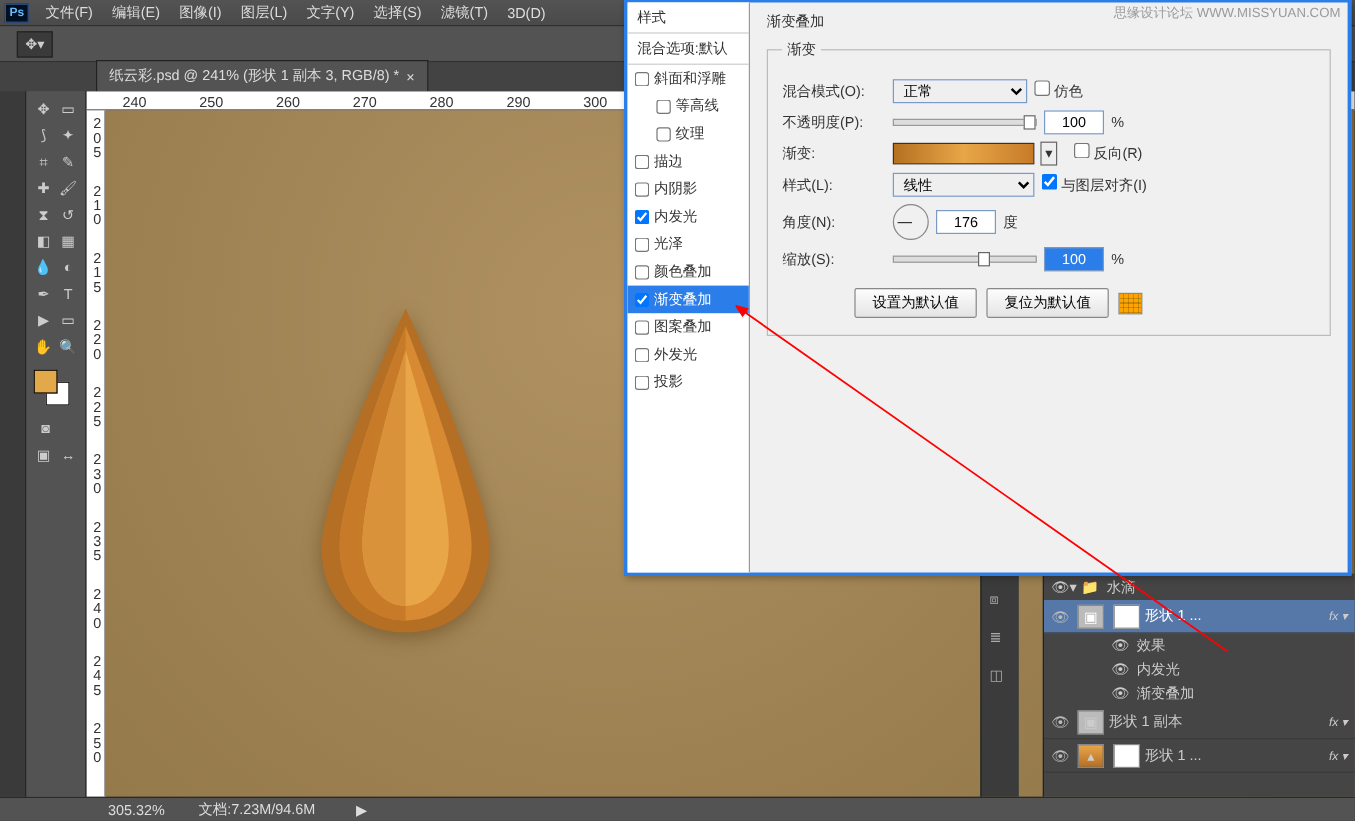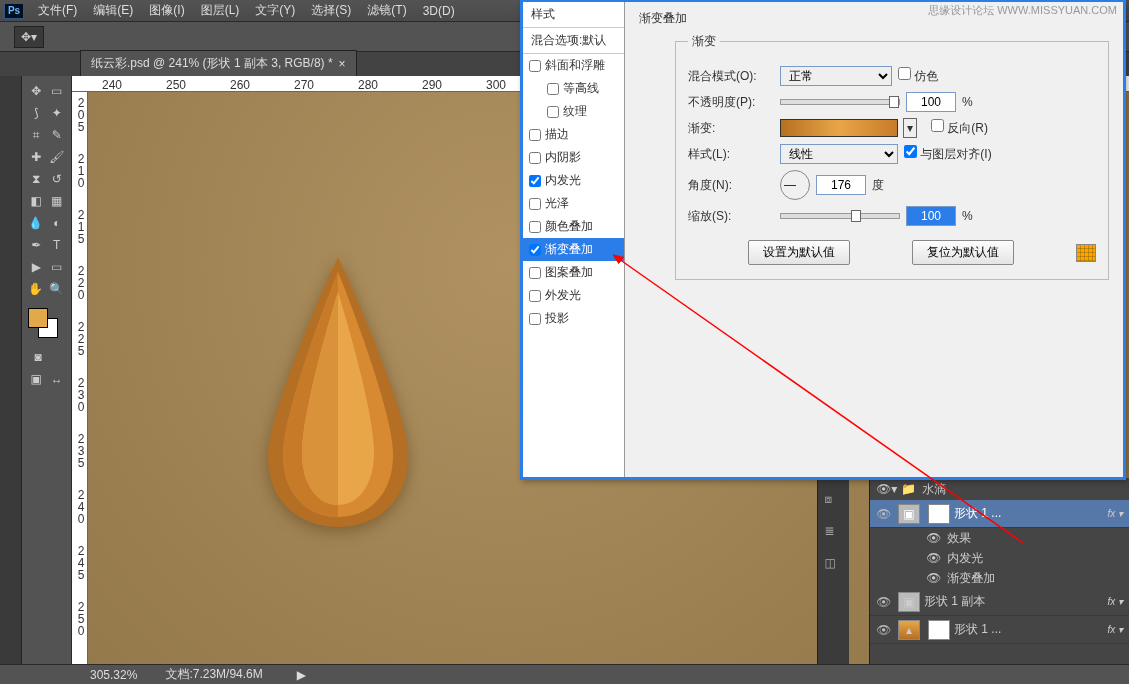--- a/index.html
+++ b/index.html
@@ -60,35 +60,35 @@
 .dialog { position:absolute; left:520px; top:0; width:606px; height:480px; background:#f0f0f0; border:3px solid #2b7de9; border-top-width:2px; box-shadow: 2px 2px 6px rgba(0,0,0,0.3); }
 .dialog-body { display:flex; height:100%; }
 .style-list { width:102px; border-right:1px solid #999; background:#fff; }
 .style-list .hdr { padding:4px 8px; border-bottom:1px solid #ccc; color:#333; }
 .style-list .row { display:flex; align-items:center; padding:3px 6px; gap:4px; color:#333; }
 .style-list .row.selected { background:#2b7de9; color:#fff; }
 .style-list .row input[type=checkbox] { width:12px; height:12px; }
 .style-list .row.indent { padding-left:24px; }
 
 .settings { flex:1; padding:8px 14px; position:relative; }
-.settings fieldset { border:1px solid #bbb; padding:10px 12px 14px;margin-left:36px; }
+.settings fieldset { border:1px solid #bbb; padding:10px 12px 14px; }
 .settings legend { color:#333; padding:0 4px; }
 .field-row { display:flex; align-items:center; gap:6px; margin:6px 0; color:#333; }
 .field-row .lbl { width:86px; text-align:left; }
 .field-row select, .field-row input[type=text] { border:1px solid #7a9ac7; height:20px; padding:0 4px; font-size:12px; }
 .field-row .num { width:50px; text-align:center; }
 .field-row .num.sel { background:#2b7de9; color:#fff; }
 .gradient-preview { width:118px; height:18px; background:linear-gradient(90deg,#b67020,#e8a648,#c77b28); border:1px solid #333; display:inline-block; }
 .gradient-dd { width:14px; height:20px; background:#eee; border:1px solid #666; display:inline-flex; align-items:center; justify-content:center; margin-left:-1px; }
 .slider { width:120px; height:6px; background:#ddd; border:1px solid #999; position:relative; display:inline-block; }
 .slider .thumb { position:absolute; width:10px; height:12px; background:#fff; border:1px solid #666; top:-4px; }
 .angle-dial { width:30px; height:30px; border:1px solid #888; border-radius:50%; display:inline-flex; align-items:center; justify-content:center; position:relative; }
 .angle-dial::after { content:''; position:absolute; width:12px; height:1px; background:#333; left:3px; top:14px; }
 .btn { background:linear-gradient(#fdfdfd,#e4e4e4); border:1px solid #888; padding:3px 14px; border-radius:2px; cursor:default; }
-.btns-row { display:flex; gap:32px; margin-top:14px; margin-left:60px; align-items:center;justify-content:space-between; }
+.btns-row { display:flex; gap:8px; margin-top:14px; margin-left:60px; align-items:center; }
 
 .dialog-right { width:106px; padding:8px; display:flex; flex-direction:column; gap:6px; align-items:center; }
 .dialog-right .btn { width:92px; text-align:center; }
 .preview-swatch { width:56px; height:56px; background:#e29438; border:1px solid #888; margin-top:12px; box-shadow: inset 0 0 0 7px #f0f0f0; outline:1px solid #888; }
 
 .watermark { position:absolute; right:6px; top:1px; color:#999; font-size:11px; }
 
 
 .arrow-svg { position:absolute; left:613px; top:253px; width:420px; height:300px; pointer-events:none; }
 

